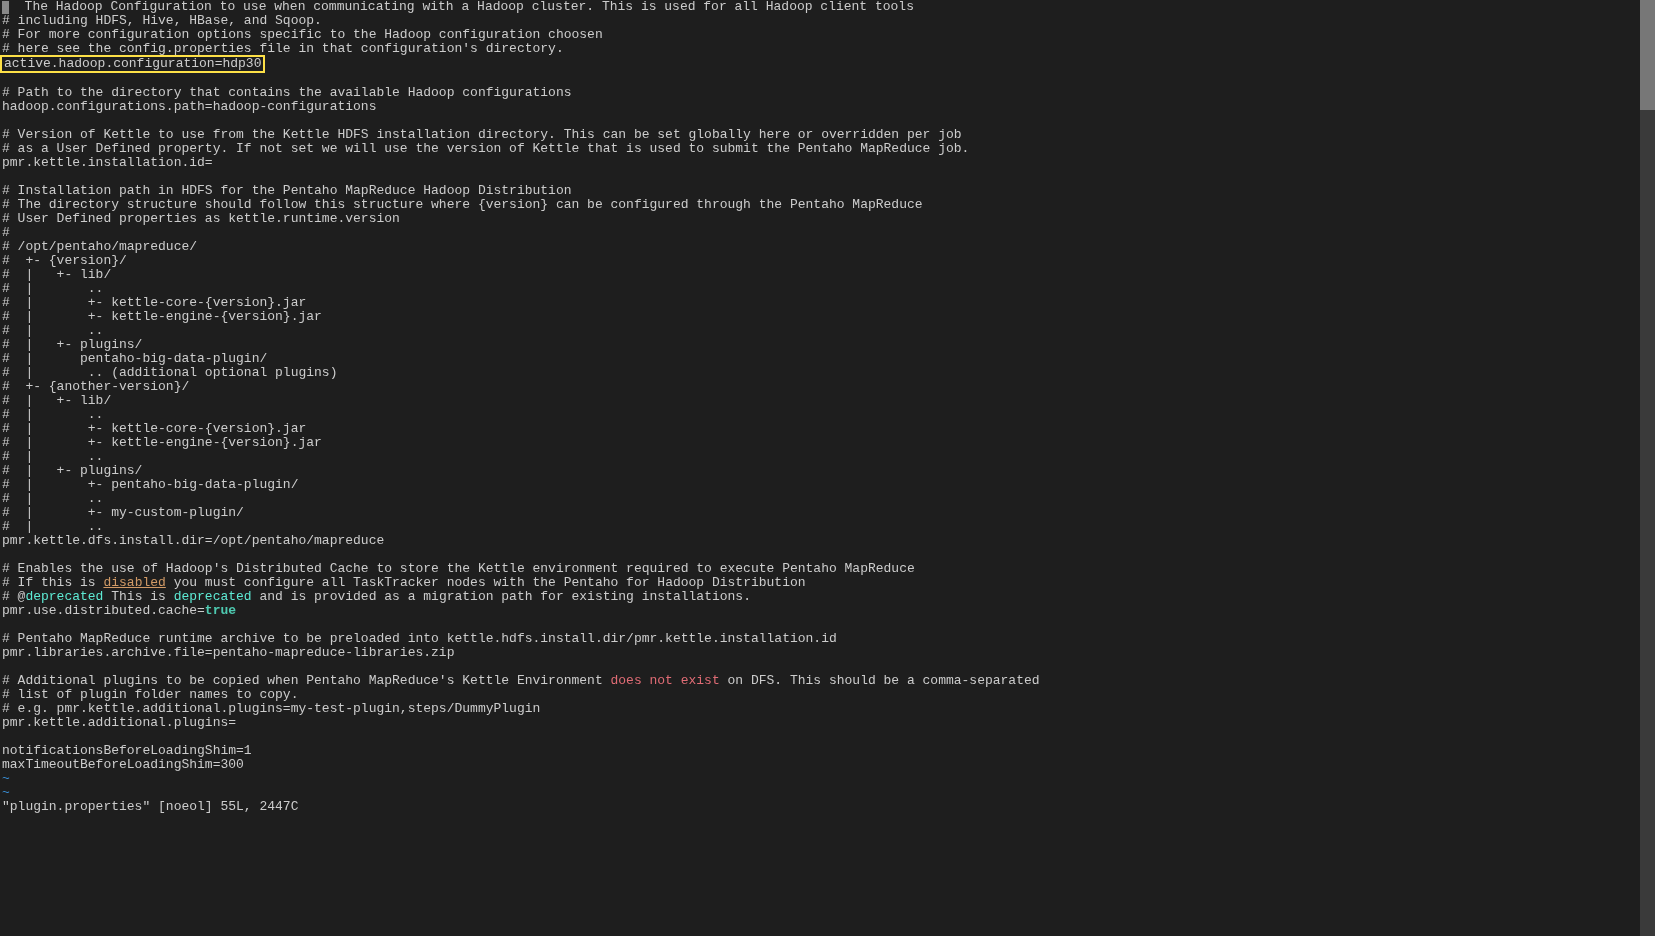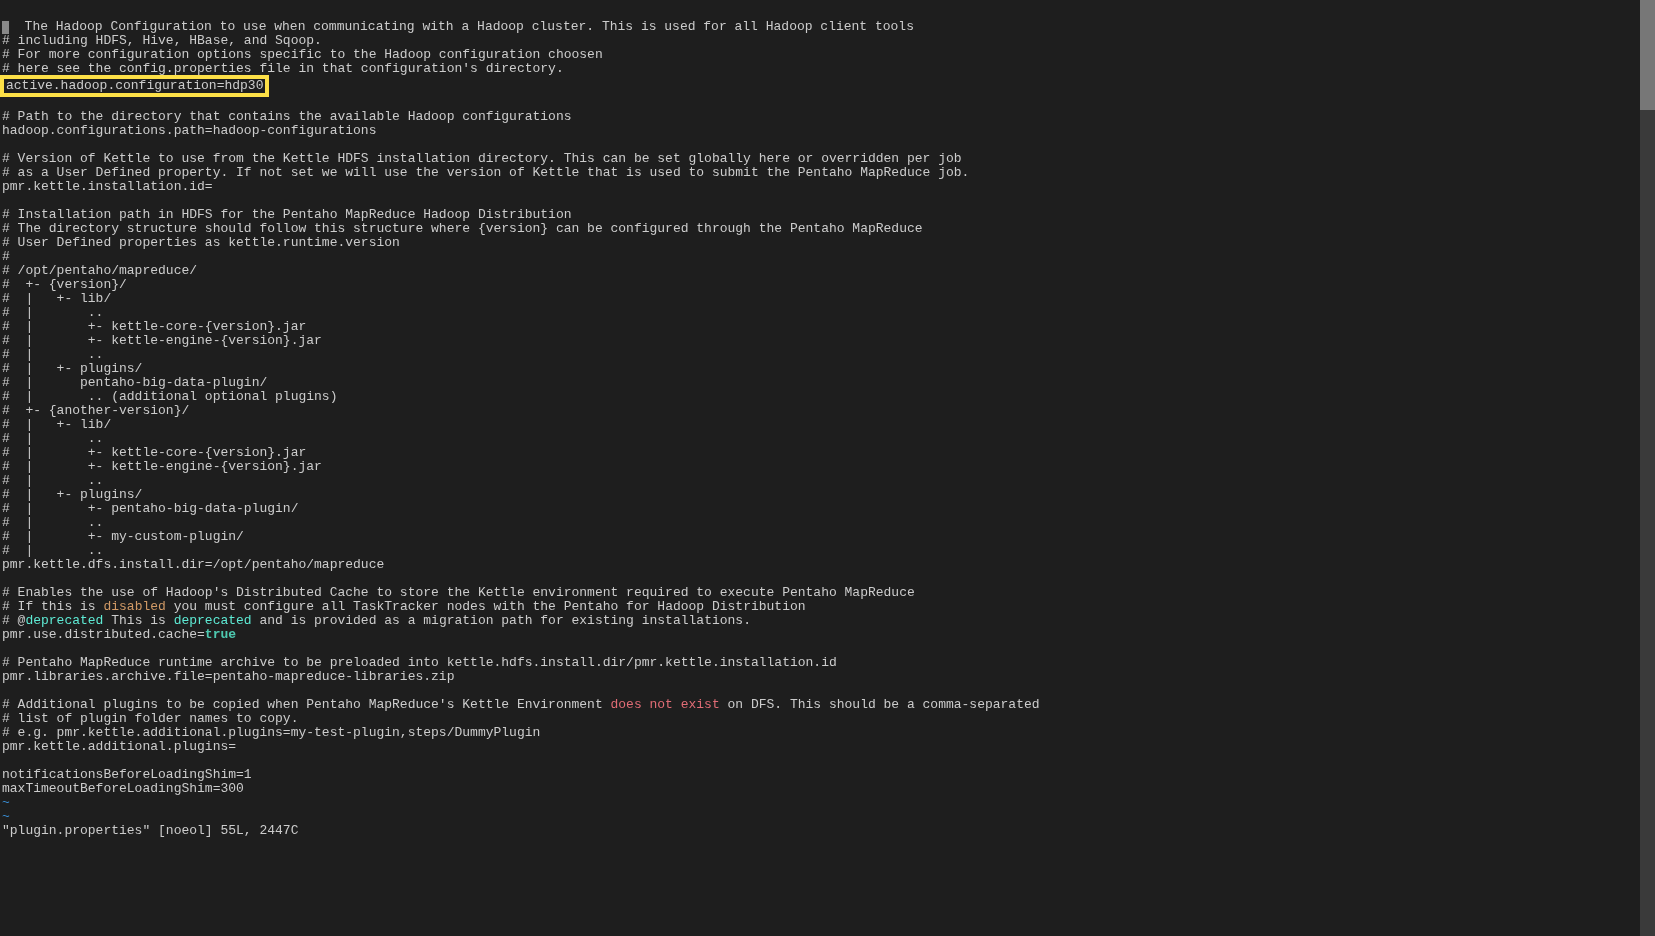--- a/index.html
+++ b/index.html
@@ -11,21 +11,21 @@
       color: #cccccc;
       width: 1655px;
       height: 936px;
       overflow: hidden;
       position: relative;
     }
     .editor-area {
       width: calc(100% - 15px);
       height: 100%;
       overflow: hidden;
-      padding: 20px 2px;
+      padding: 0 2px;
       white-space: pre;
     }
     .scrollbar-track {
       position: absolute;
       right: 0;
       top: 0;
       width: 15px;
       height: 100%;
       background: #3a3a3a;
     }
@@ -41,27 +41,27 @@
       position: absolute;
       right: 2px;
       width: 11px;
       height: 11px;
       color: #cccccc;
       font-size: 9px;
       line-height: 11px;
       text-align: center;
     }
     .scroll-arrow.up { top: 2px; }
-    .keyword-disabled { color: #d19a66; }
+    .keyword-disabled { color: #d19a66; text-decoration: underline; }
     .keyword-deprecated { color: #5eead4; }
     .keyword-true { color: #4ec9b0; font-weight: bold; }
     .keyword-does-not-exist { color: #e06c75; text-align: right; }
     .tilde { color: #3a8fd6; }
     .highlight-line {
-      border: 4px solid #fde047;
+      border: 2px solid #fde047;
       display: inline-block;
       padding: 0 2px;
       margin: -1px -2px;
     }
     .line { display: block; }
     .cursor-block {
       display: inline-block;
       width: 7px;
       height: 13px;
       background: #888;

